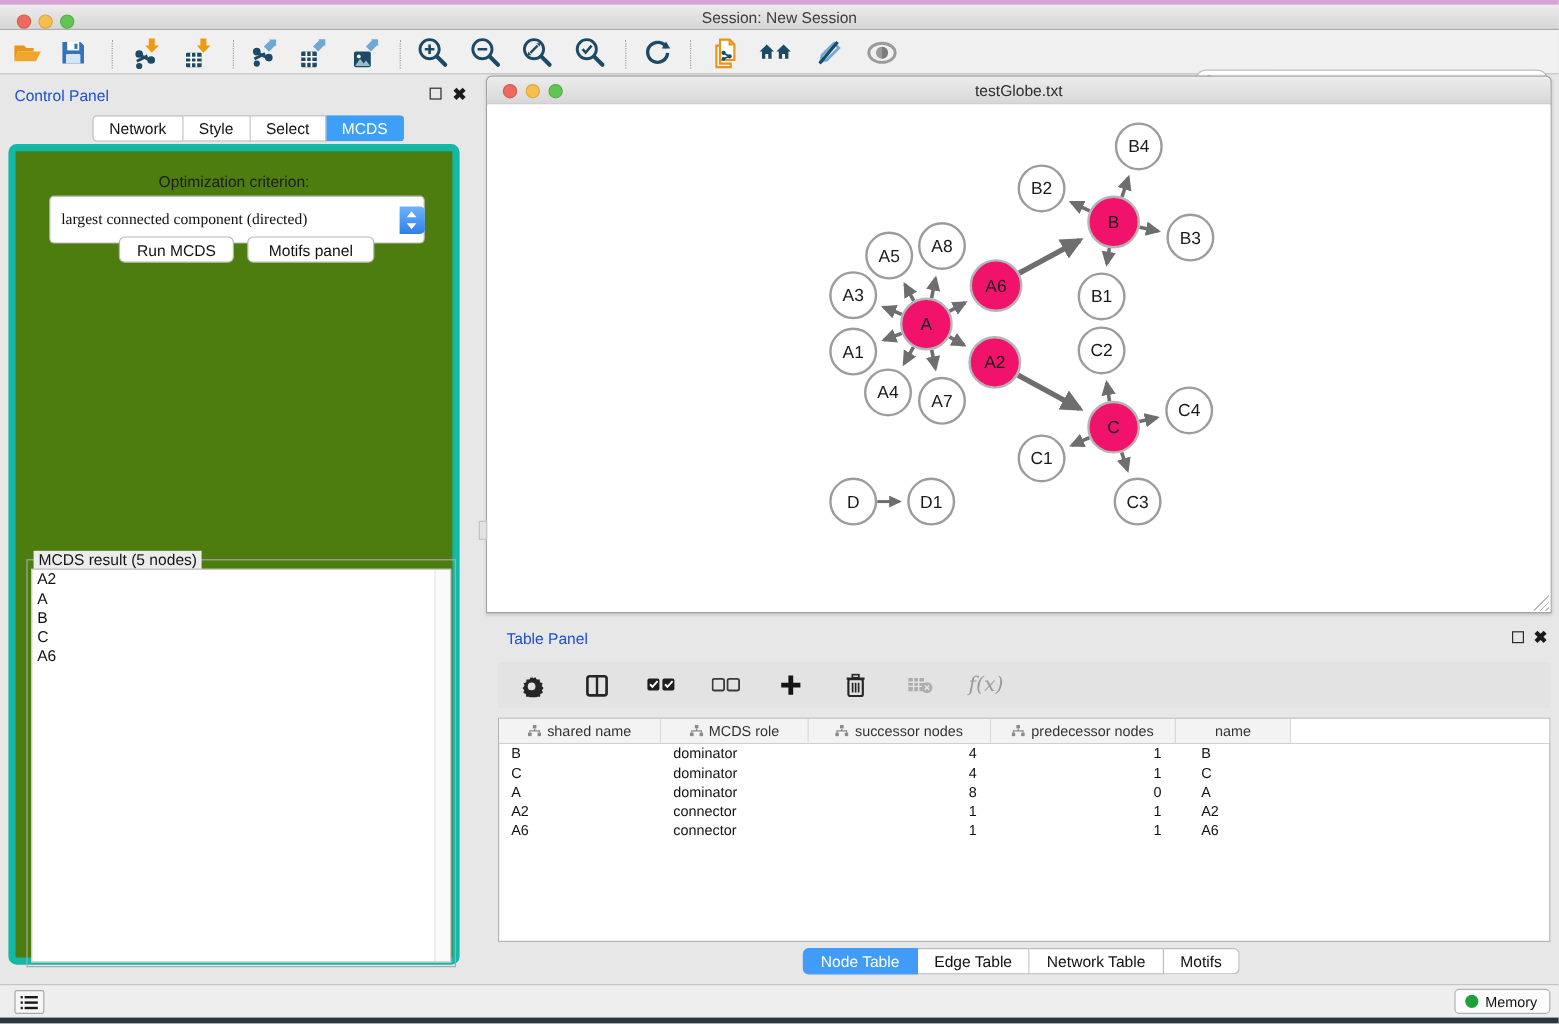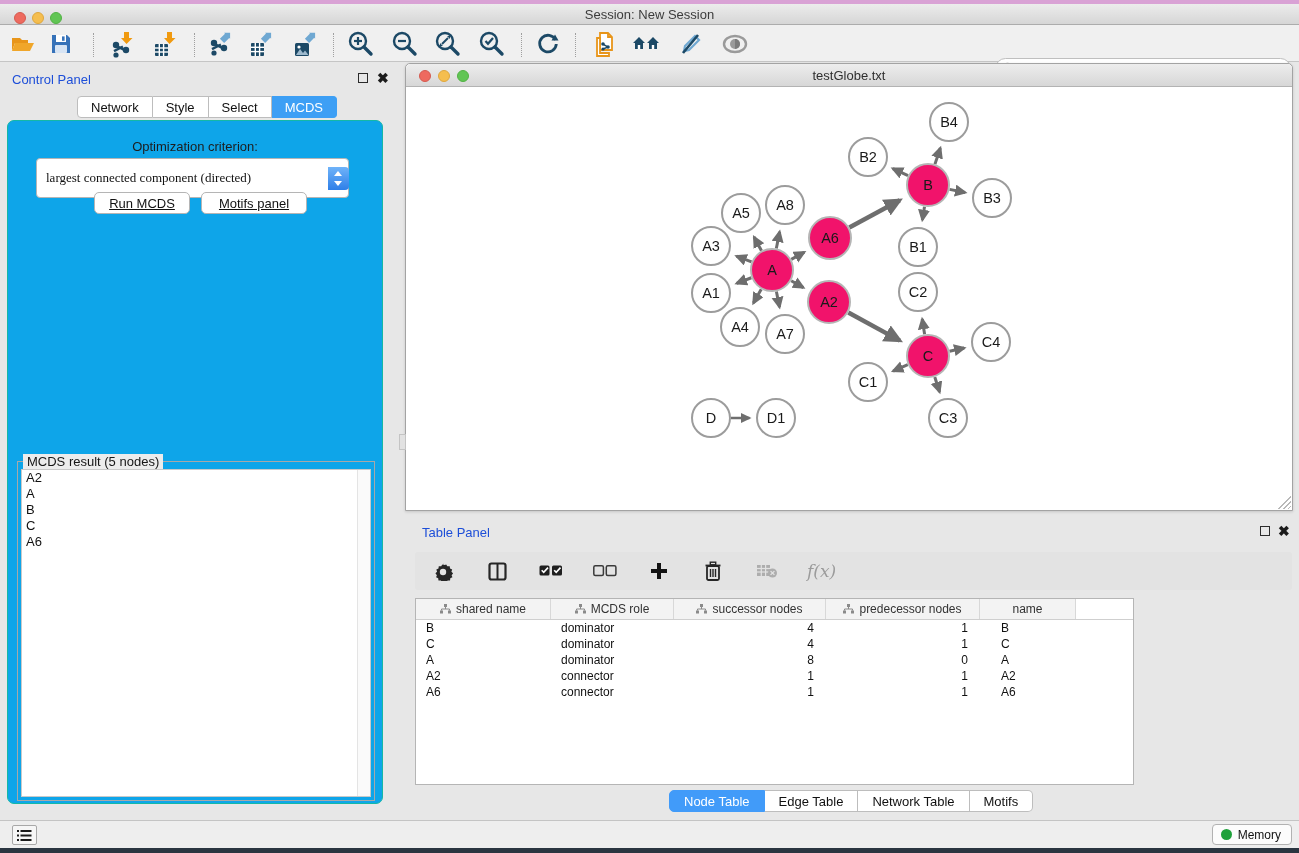--- a/index.html
+++ b/index.html
@@ -41,35 +41,35 @@
   .close-icon { position:absolute; font-size:14px; font-weight:bold; color:#1B1B1B; line-height:12px; }
 
   .cp-tabs { position:absolute; left:77px; top:34px; display:flex; }
   .cp-tab { height:22px; line-height:21px; padding:0 13px; font-size:13px; color:#111;
     background:#FFF; border:1px solid #BDBDBD; border-left:none; }
   .cp-tab:first-child { border-left:1px solid #BDBDBD; border-radius:4px 0 0 4px; }
   .cp-tab:last-child { border-radius:0 4px 4px 0; }
   .cp-tab.active { background:#3D9FF5; border-color:#3D9FF5; color:#FFF; }
 
   .cp-body { position:absolute; left:7px; top:58px; width:376px; height:684px;
-    background:#0ea5e9; border:1px solid #14b8a6; border-radius:7px; }
+    background:#4d7c0f; border:6px solid #14b8a6; border-radius:7px; }
   .opt-label { position:absolute; left:0; right:0; top:18px; text-align:center;
     font-size:13px; color:#1D1D1D; }
   .criterion { position:absolute; left:28px; top:37px; width:313px; height:40px;
     background:#FFF; border:1px solid #B5B5B5; border-radius:4px; display:flex; align-items:center;font-family:Liberation Serif, serif; }
   .criterion .val { flex:1; font-size:13px; color:#111; padding-left:9px; white-space:nowrap; }
   .stepper { width:21px; height:23px; margin-right:-1px; border-radius:0 4px 4px 0;
     background:linear-gradient(#6FB3F9,#2E7FE8); position:relative; }
   .stepper::before, .stepper::after { content:""; position:absolute; left:6px;
     border-left:4.5px solid transparent; border-right:4.5px solid transparent; }
   .stepper::before { top:4px; border-bottom:5px solid #FFF; }
   .stepper::after { bottom:4px; border-top:5px solid #FFF; }
   .cp-btn { position:absolute; top:71px; height:22px; background:#FFF;
     border:1px solid #B5B5B5; border-radius:5px; font-size:13px; color:#111;
-    font-family:"Liberation Sans",sans-serif; cursor:pointer;text-decoration:underline; }
+    font-family:"Liberation Sans",sans-serif; cursor:pointer; }
   .fieldset { position:absolute; left:9px; top:340px; width:358px; height:340px;
     border:1px solid #A8A8A8; }
   .fieldset .legend { position:absolute; top:-8px; left:5px; background:#ECECEC;
     padding:0 4px; font-size:13px; color:#161616; }
   .result-list { position:absolute; left:3px; top:7px; right:3px; bottom:3px;
     background:#FFF; border:1px solid #C9C9C9; overflow:hidden; }
   .result-item { font-size:13px; color:#111; line-height:16px; padding-left:4px; }
   .result-scroll { position:absolute; top:0; right:0; bottom:0; width:13px;
     background:#FAFAFA; border-left:1px solid #E4E4E4; }
 
@@ -93,21 +93,21 @@
 
   
   .tpanel { position:absolute; left:390px; top:519px; width:909px; height:294px; }
   .tp-toolbar { position:absolute; left:25px; top:33px; width:877px; height:38px;
     background:#E3E3E3; border-radius:3px; display:flex; align-items:center; gap:26px;
     padding-left:14px; }
   .tp-ibtn { width:28px; height:28px; display:flex; align-items:center; justify-content:center;
     background:none; border:none; cursor:pointer; }
   .fx { font-family:"DejaVu Serif", serif; font-style:italic; font-size:17px; color:#9B9B9B; }
 
-  .dtable { position:absolute; left:25px; top:79px; width:719px; height:187px;
+  .dtable { position:absolute; left:25px; top:79px; width:877px; height:187px;
     background:#FFF; border:1px solid #B5B5B5; }
   .thead { display:flex; height:21px; border-bottom:1px solid #CFCFCF; font-size:12px; color:#333; }
   .th { display:flex; align-items:center; justify-content:center; gap:5px;
     background:#F3F3F3; border-right:1px solid #D8D8D8; }
   .th.blank { background:#FFF; border-right:none; flex:1; }
   .trow { display:flex; height:16px; font-size:12px; color:#111; align-items:center; }
   .td { overflow:hidden; white-space:nowrap; }
   .c0 { width:135px; } .c1 { width:123px; } .c2 { width:152px; } .c3 { width:154px; } .c4 { width:96px; }
   .td.c0, .td.c1 { padding-left:10px; }
   .td.c2, .td.c3 { text-align:right; padding-right:12px; }

